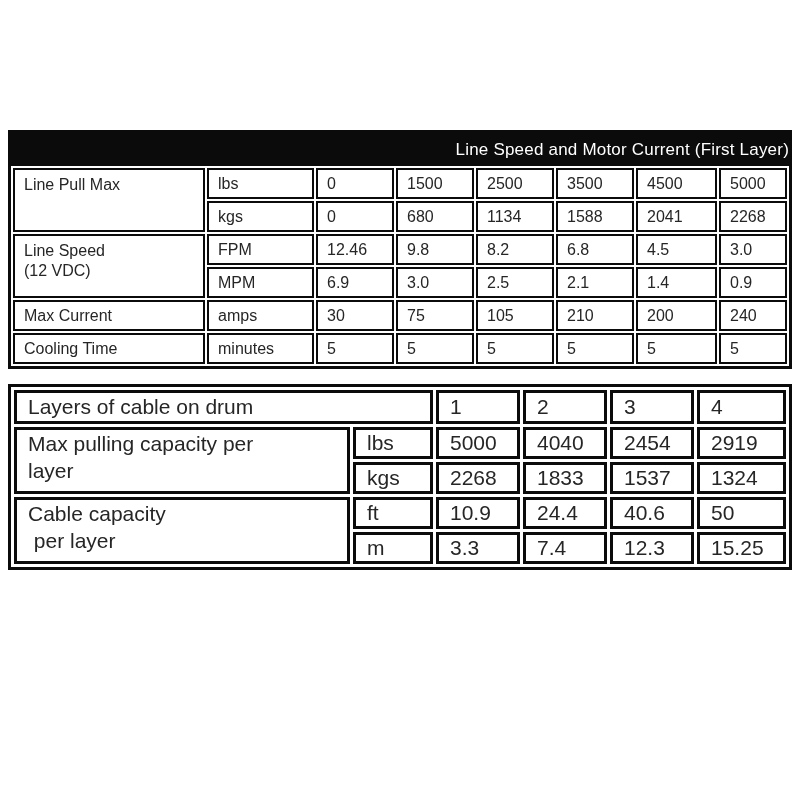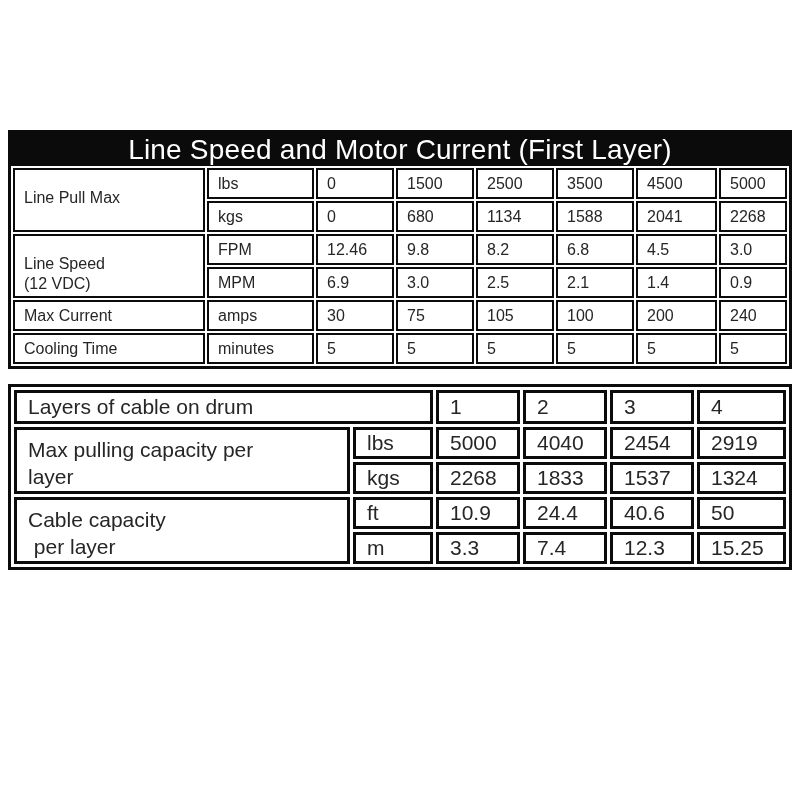--- a/index.html
+++ b/index.html
@@ -10,35 +10,35 @@
     color:#262626;
   }
   .spec { position:absolute; left:8px; width:784px;
     border:3px solid #0b0b0b; background:#ffffff; box-sizing:border-box; }
   .t1 { top:130px; }
   .t2 { top:384px; }
   .band {
     background:#0b0b0b; color:#ffffff; text-align:center;
     font-weight:400; letter-spacing:0.2px;
   }
-  .t1 .band { height:33px; line-height:33px; font-size:28px; }
+  .t1 .band { height:33px; line-height:33px; font-size:17px;text-align:right; }
   .t2 .band { height:46px; line-height:46px; font-size:25px; }
   table { width:100%; border-collapse:separate; table-layout:fixed; }
   .t1 table { border-spacing:2px; font-size:16px; }
   .t2 table { border-spacing:3px; font-size:21px; }
   td {
     background:#ffffff; border:2px solid #0b0b0b;
     vertical-align:middle; padding:1px 6px 1px 9px;
     box-sizing:border-box; overflow:hidden; white-space:nowrap;
   }
   .t1 td { height:31px; }
   .t2 td { height:32px; border-width:3px; padding-left:11px; }
   td.lbl { white-space:pre-wrap; line-height:1.25; }
-  td.top { vertical-align:top; padding-top:18px; }
-  .t2 td.top { padding-top:7px; }
+  td.top { vertical-align:top; padding-top:5px; }
+  .t2 td.top { padding-top:1px; }
 </style>
 </head>
 <body>
 
 <div class="page">
 
   <div class="spec t1">
     <div class="band">Line Speed and Motor Current (First Layer)</div>
     <table>
       <colgroup>
@@ -90,21 +90,21 @@
           <td>2.1</td>
           <td>1.4</td>
           <td>0.9</td>
         </tr>
         <tr>
           <td class="lbl">Max Current</td>
           <td>amps</td>
           <td>30</td>
           <td>75</td>
           <td>105</td>
-          <td>100</td>
+          <td>210</td>
           <td>200</td>
           <td>240</td>
         </tr>
         <tr>
           <td class="lbl">Cooling Time</td>
           <td>minutes</td>
           <td>5</td>
           <td>5</td>
           <td>5</td>
           <td>5</td>

